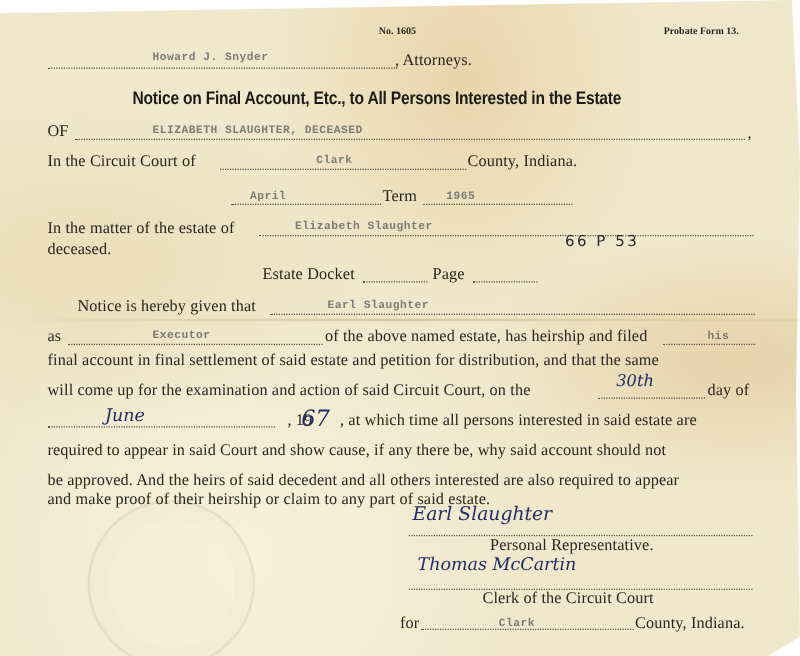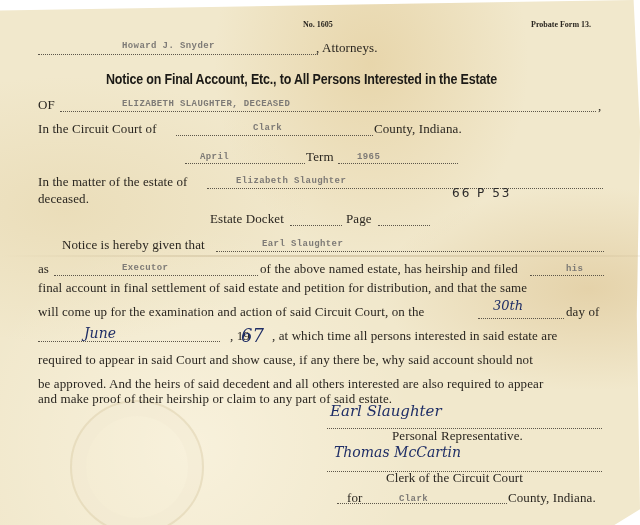--- a/index.html
+++ b/index.html
@@ -126,16 +126,16 @@
 <div class="abs body-text" style="left:38px; top:391px;">and make proof of their heirship or claim to any part of said estate.</div>
 
 <div class="abs hand" style="left:330px; top:402px; font-size:15px;">Earl Slaughter</div>
 <div class="dots" style="left:327px; top:427px; width:275px;"></div>
 <div class="abs body-text" style="left:392px; top:428px;">Personal Representative.</div>
 
 <div class="abs hand" style="left:334px; top:444px; font-size:14px;">Thomas McCartin</div>
 <div class="dots" style="left:327px; top:470px; width:275px;"></div>
 <div class="abs body-text" style="left:386px; top:470px;">Clerk of the Circuit Court</div>
 
-<div class="abs body-text" style="left:320px; top:490px;margin-left:27px;">for</div>
+<div class="abs body-text" style="left:320px; top:490px;">for</div>
 <div class="dots" style="left:337px; top:502px; width:170px;"></div>
 <div class="abs typed" style="left:399px; top:494px;">Clark</div>
 <div class="abs body-text" style="left:508px; top:490px;">County, Indiana.</div>
 
 </body></html>

